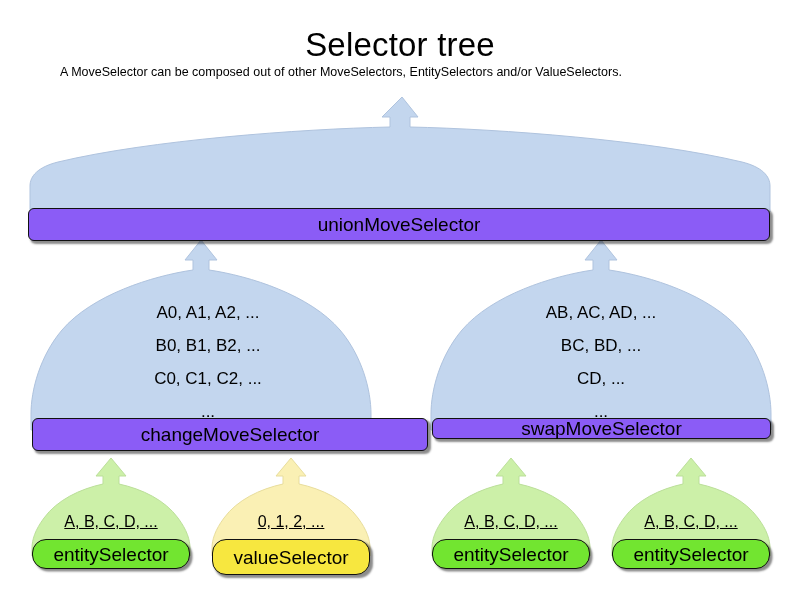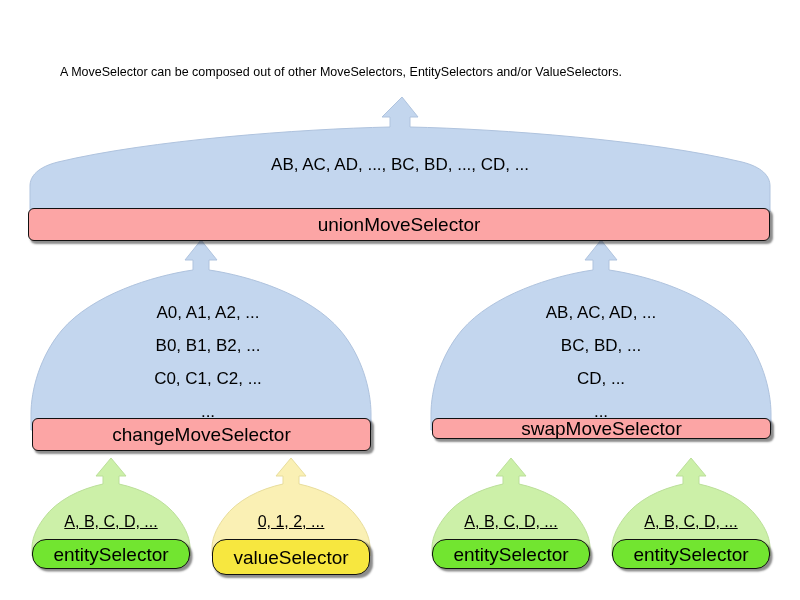--- a/index.html
+++ b/index.html
@@ -78,30 +78,31 @@
     box-sizing: border-box;
     display: flex;
     align-items: center;
     justify-content: center;
     border: 1.4px solid #111111;
     border-radius: 6px;
     font-size: 19px;
     line-height: 1;
     box-shadow: 2.5px 2.5px 2px rgba(0,0,0,0.45);
   }
-  .sel-box.blue   { background: #fca5a5; }
+  .sel-box.blue   { background: #8b5cf6; }
   .sel-box.green  { background: #72E530; }
   .sel-box.yellow { background: #F7E73F; }
   .sel-box.leaf   { font-size: 19px; border-radius: 14px; }
 </style>
 </head>
 <body>
 
 <div id="diagram-root">
 
+  <div class="title">Selector tree</div>
   <div class="subtitle">A MoveSelector can be composed out of other MoveSelectors, EntitySelectors and/or ValueSelectors.</div>
 
   <svg id="shape-layer" viewBox="0 0 800 600" xmlns="http://www.w3.org/2000/svg">
 
     <path fill="#C3D6EE" stroke="#AFC3DE" stroke-width="1" d="M 402 97
              L 418 117 L 410 117 L 410 127
              C 500 129 650 140 742 162
              C 762 167 770 176 770 186
              L 770 212
              L 30 212
@@ -171,21 +172,20 @@
              C 767 530 770 540 770 548
              L 770 556
              L 612 556
              L 612 548
              C 612 540 615 530 624 518
              C 637 500 660 489 683 484
              L 683 476 L 676 476 Z"></path>
   </svg>
 
   <div class="dome-text" style="left:30px; top:148px; width:740px;">
-    <span class="tline">AB, AC, AD, ..., BC, BD, ..., CD, ...</span>
   </div>
 
   <div class="dome-text" style="left:38px; top:296px; width:340px;">
     <span class="tline">A0, A1, A2, ...</span>
     <span class="tline">B0, B1, B2, ...</span>
     <span class="tline">C0, C1, C2, ...</span>
     <span class="tline">...</span>
   </div>
 
   <div class="dome-text" style="left:431px; top:296px; width:340px;">
@@ -208,21 +208,21 @@
   </div>
 
   <div class="dome-text leaf" style="left:612px; top:512px; width:158px;">
     <span class="tline">A, B, C, D, ...</span>
   </div>
 
   <div class="sel-box blue" style="left:28px; top:208px; width:742px; height:33px;">
     <span>unionMoveSelector</span>
   </div>
 
-  <div class="sel-box blue" style="left:32px; top:418px; width:339px; height:33px;">
+  <div class="sel-box blue" style="left:32px; top:418px; width:396px; height:33px;">
     <span>changeMoveSelector</span>
   </div>
 
   <div class="sel-box blue" style="left:432px; top:418px; width:339px; height:21px;">
     <span>swapMoveSelector</span>
   </div>
 
   <div class="sel-box green leaf" style="left:32px; top:539px; width:158px; height:30px;">
     <span>entitySelector</span>
   </div>

